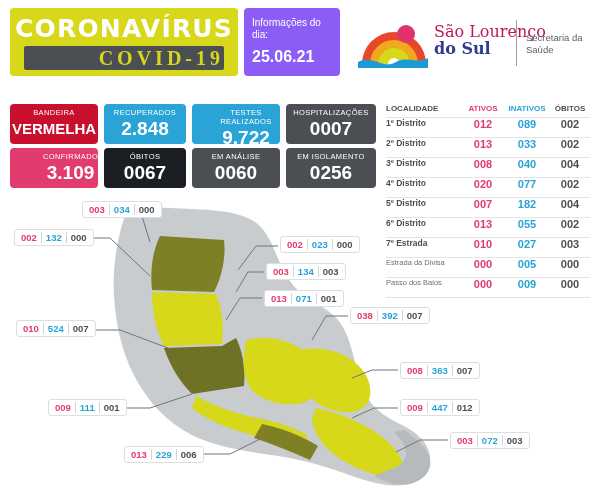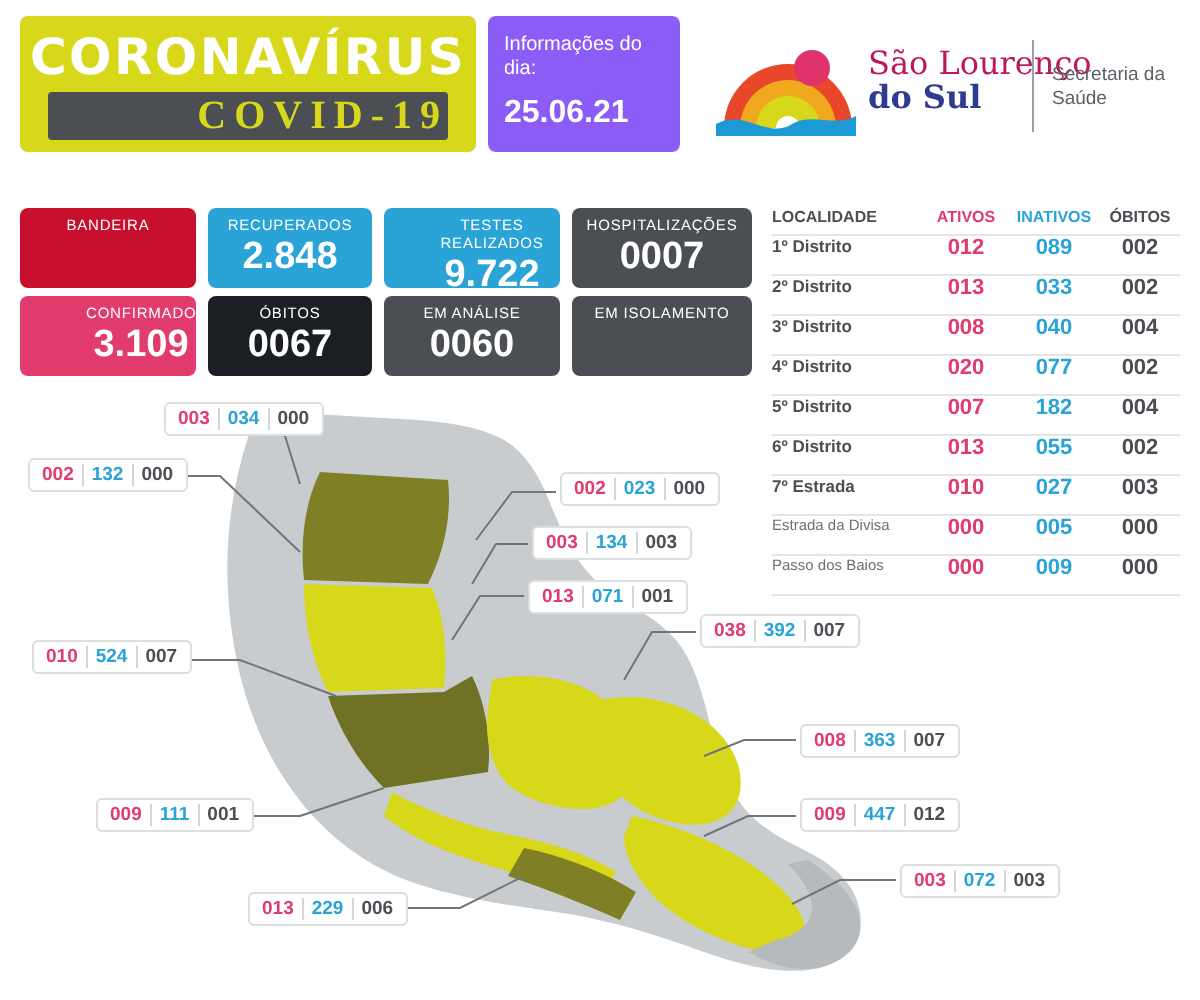--- a/index.html
+++ b/index.html
@@ -119,20 +119,21 @@
       <div class="logo-txt2">do Sul</div>
       <div class="logo-div"></div>
       <div class="logo-sec1">Secretaria da</div>
       <div class="logo-sec2">Saúde</div>
     </div>
   </div>
 
   <div>
     <div class="card" style="left:10px;  top:104px; width:88px;  height:40px; background:#c8102e;">
       <span class="lbl">BANDEIRA</span>
+      <span class="val" style="font-size:15px;">VERMELHA</span>
     </div>
     <div class="card" style="left:104px; top:104px; width:82px; height:40px; background:#2aa3d6;">
       <span class="lbl">RECUPERADOS</span>
       <span class="val">2.848</span>
     </div>
     <div class="card" style="left:192px; top:104px; width:88px; height:40px; background:#2aa3d6;padding-left:20px;">
       <span class="lbl">TESTES REALIZADOS</span>
       <span class="val">9.722</span>
     </div>
     <div class="card" style="left:286px; top:104px; width:90px; height:40px; background:#4b4f54;">
@@ -147,20 +148,21 @@
     <div class="card" style="left:104px; top:148px; width:82px; height:40px; background:#1b1f23;">
       <span class="lbl">ÓBITOS</span>
       <span class="val">0067</span>
     </div>
     <div class="card" style="left:192px; top:148px; width:88px; height:40px; background:#4b4f54;">
       <span class="lbl">EM ANÁLISE</span>
       <span class="val">0060</span>
     </div>
     <div class="card" style="left:286px; top:148px; width:90px; height:40px; background:#4b4f54;">
       <span class="lbl">EM ISOLAMENTO</span>
+      <span class="val">0256</span>
     </div>
   </div>
 
   <div class="tbl">
     <div class="tbl-head">
       <div class="c-loc">LOCALIDADE</div>
       <div class="c-at">ATIVOS</div>
       <div class="c-in">INATIVOS</div>
       <div class="c-ob">ÓBITOS</div>
     </div>

